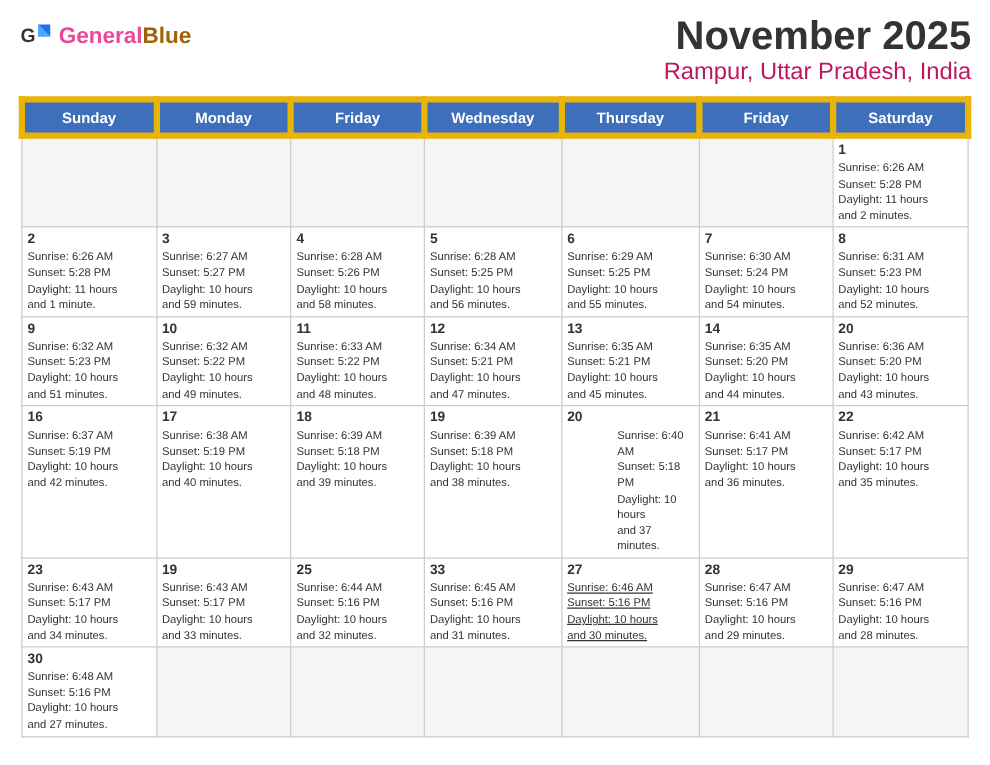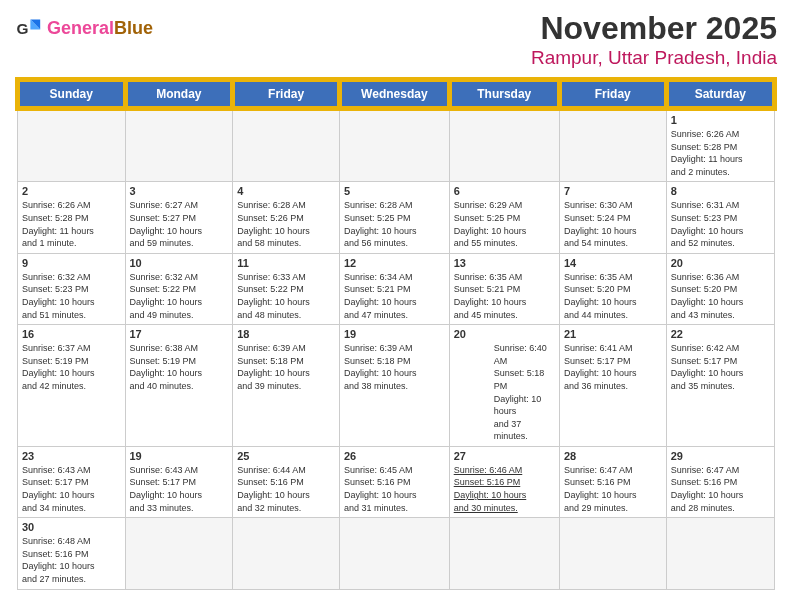--- a/index.html
+++ b/index.html
@@ -314,21 +314,21 @@
 and 33 minutes.</div>
           </td>
           <td>
             <div class="day-num">25</div>
             <div class="day-info" style="white-space: pre-line;">Sunrise: 6:44 AM
 Sunset: 5:16 PM
 Daylight: 10 hours
 and 32 minutes.</div>
           </td>
           <td>
-            <div class="day-num">26</div>
+            <div class="day-num">33</div>
             <div class="day-info" style="white-space: pre-line;">Sunrise: 6:45 AM
 Sunset: 5:16 PM
 Daylight: 10 hours
 and 31 minutes.</div>
           </td>
           <td>
             <div class="day-num">27</div>
             <div class="day-info" style="white-space: pre-line; text-decoration: underline;">Sunrise: 6:46 AM
 Sunset: 5:16 PM
 Daylight: 10 hours

